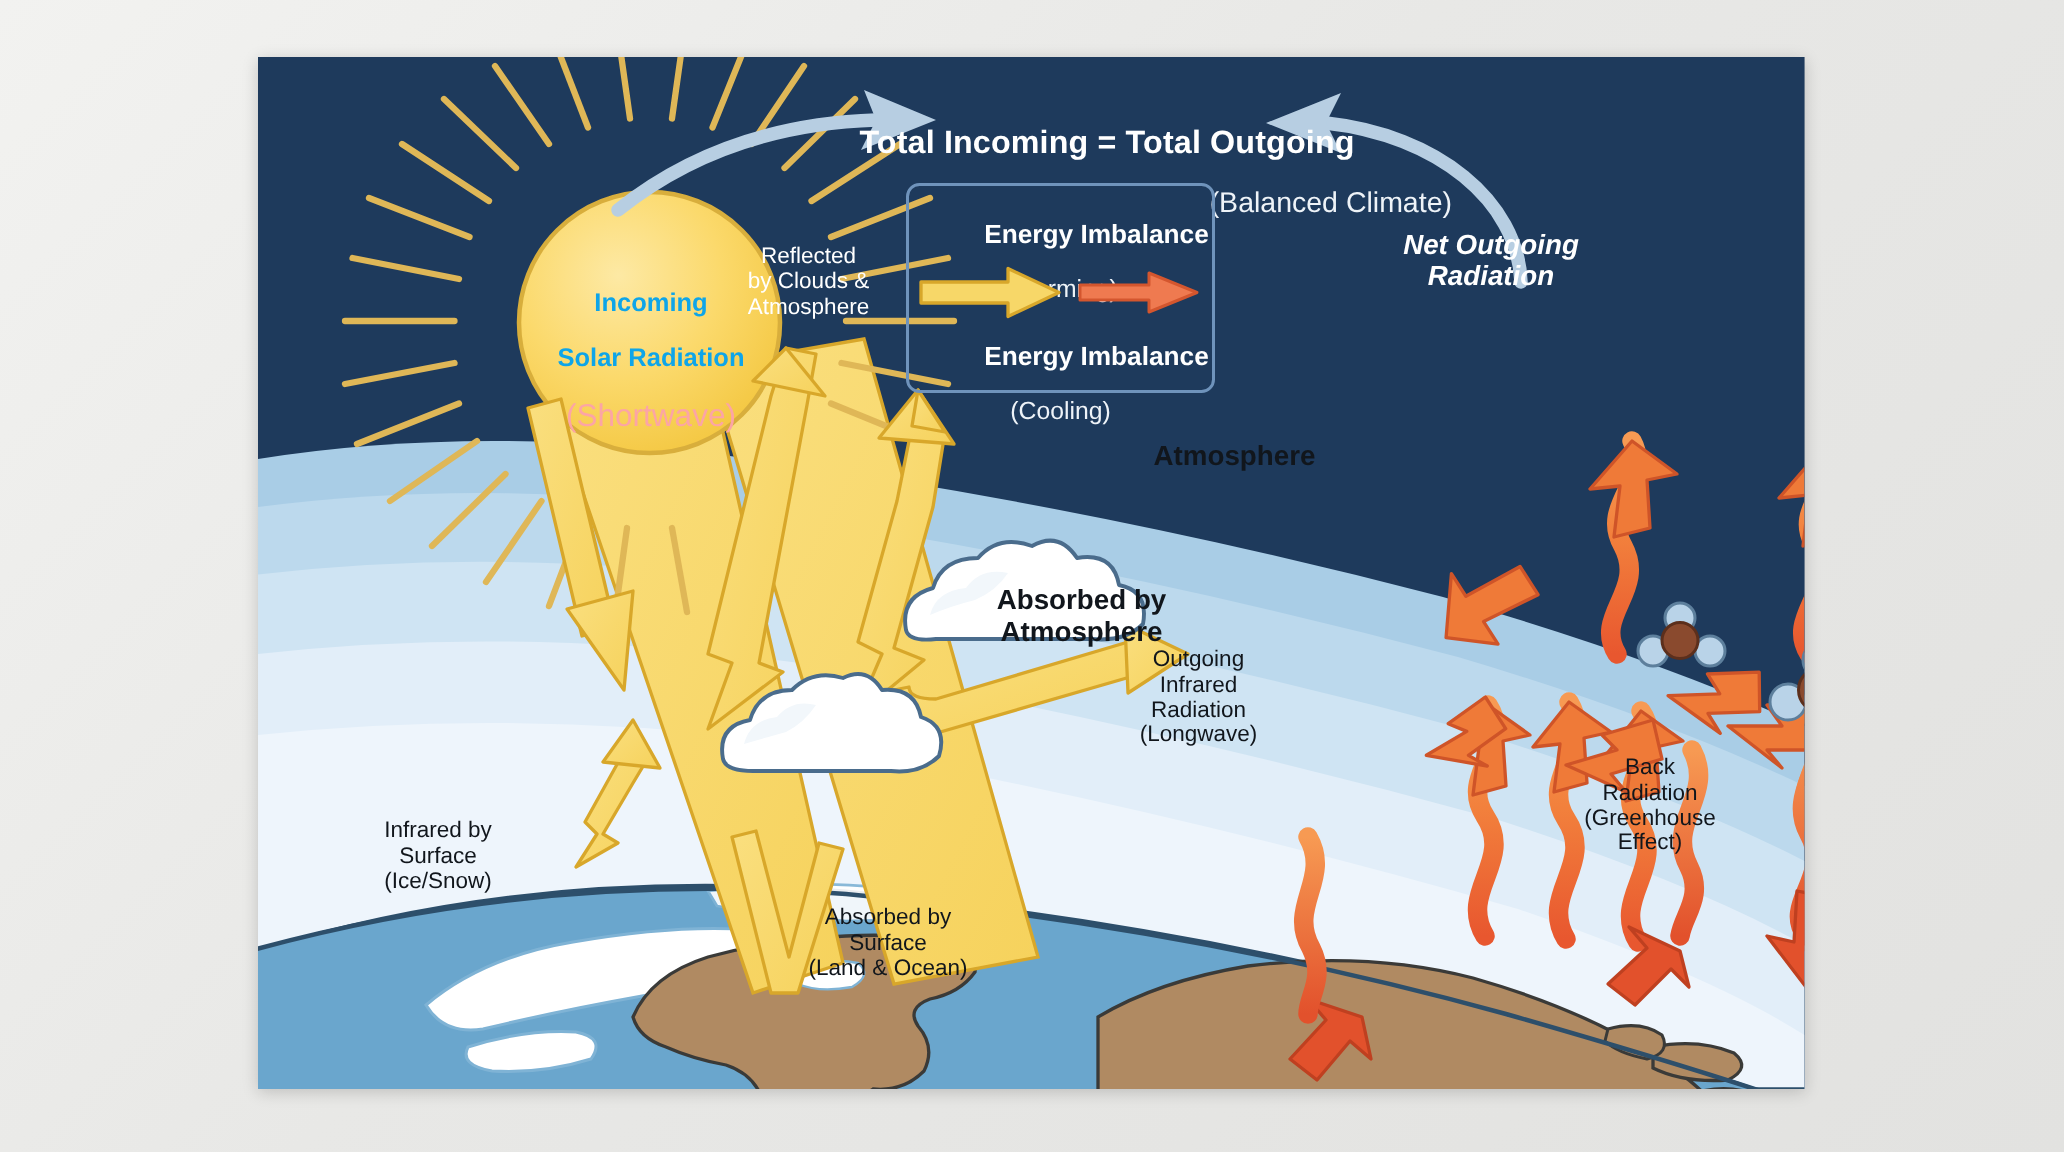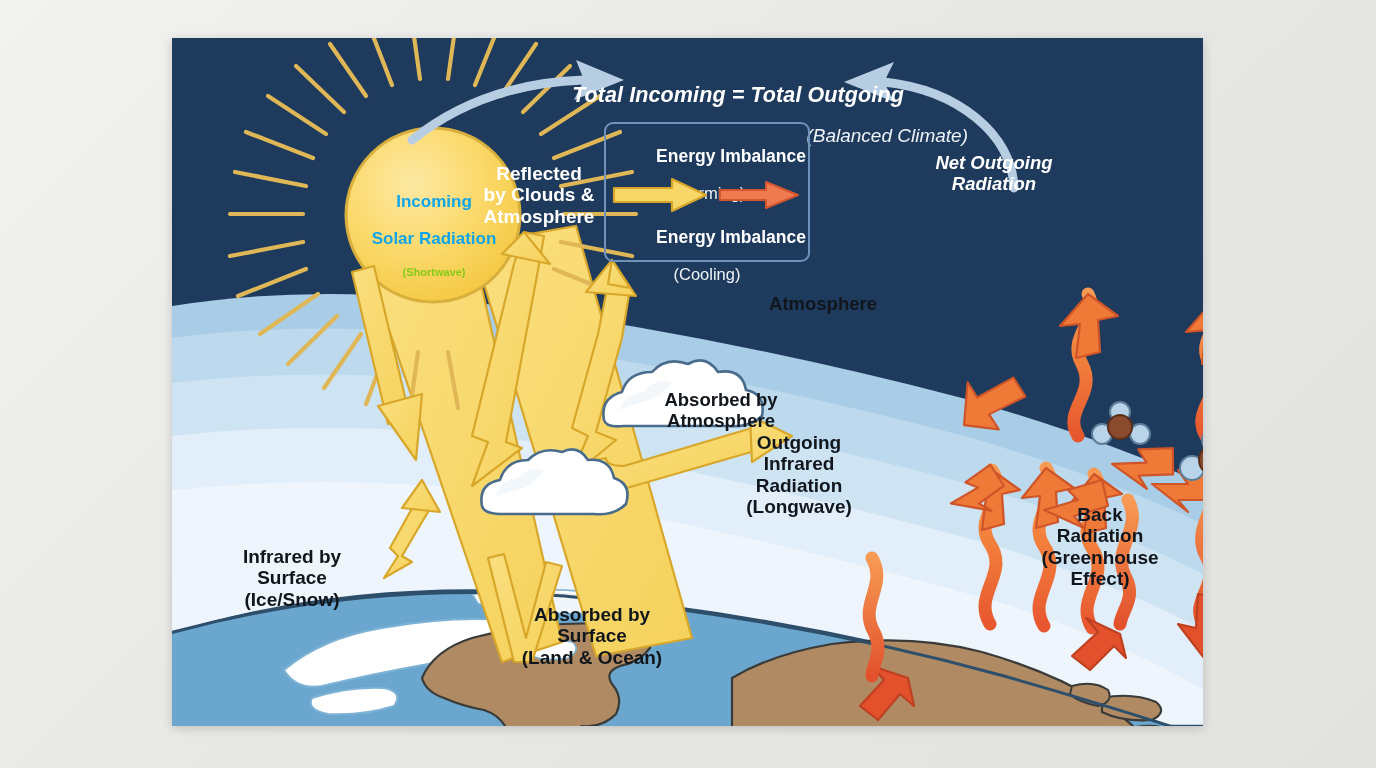--- a/index.html
+++ b/index.html
@@ -40,22 +40,22 @@
   .lbl-dark { color: #11161c; }
   .lbl-light { color: #ffffff; }
   .title-main {
     font-size: 21.5px; font-weight: bold; color: #ffffff;
     letter-spacing: 0.1px;
   }
   .title-sub { font-size: 19px; font-weight: normal; color: #eef3f8; text-align: right; }
   .lg-head { font-size: 17.5px; font-weight: bold; color: #ffffff; padding-left: 48px; }
   .lg-sub  { font-size: 16.5px; font-weight: normal; color: #eef3f8; }
   .sun-txt { font-size: 17px; font-weight: bold; color: #0ea5e9; text-align: center; }
-  .sun-sub { font-size: 11px; font-weight: bold; color: #84cc16; }
-  .cap { font-size: 19px; font-weight: bold; text-align: center; }
+  .sun-sub { font-size: 21px; font-weight: normal; color: #fca5a5; }
+  .cap { font-size: 15px; font-weight: normal; text-align: center; }
   .cap-lg { font-size: 18.5px; font-weight: bold; }
   #legendbox {
     position: absolute;
     border: 2px solid #6f93bb;
     border-radius: 9px;
     box-sizing: border-box;
   }
 </style>
 </head>
 <body>
@@ -268,21 +268,21 @@
           <path d="M672,44 L722,24 L712,44 L722,64 Z"></path>
         </g>
       </svg>
 
       <div class="lbl" style="left:156px; top:136px; width:212px;">
         <div class="sun-txt">Incoming</div>
         <div class="sun-txt">Solar Radiation</div>
         <div class="sun-sub">(Shortwave)</div>
       </div>
 
-      <div class="lbl" style="left:336px; top:27px; width:460px;font-style:italic;">
+      <div class="lbl" style="left:336px; top:27px; width:460px;">
         <div class="title-main">Total Incoming = Total Outgoing</div>
         <div class="title-sub">(Balanced Climate)</div>
       </div>
 
       <div id="legendbox" style="left:432px; top:84px; width:206px; height:140px;"></div>
       <div class="lbl" style="left:432px; top:91px; width:206px;">
         <div class="lg-head">Energy Imbalance</div>
         <div class="lg-sub">(Warming)</div>
       </div>
       <svg style="position:absolute; left:438px; top:136px; width:196px; height:42px;" viewBox="0 0 196 42">

